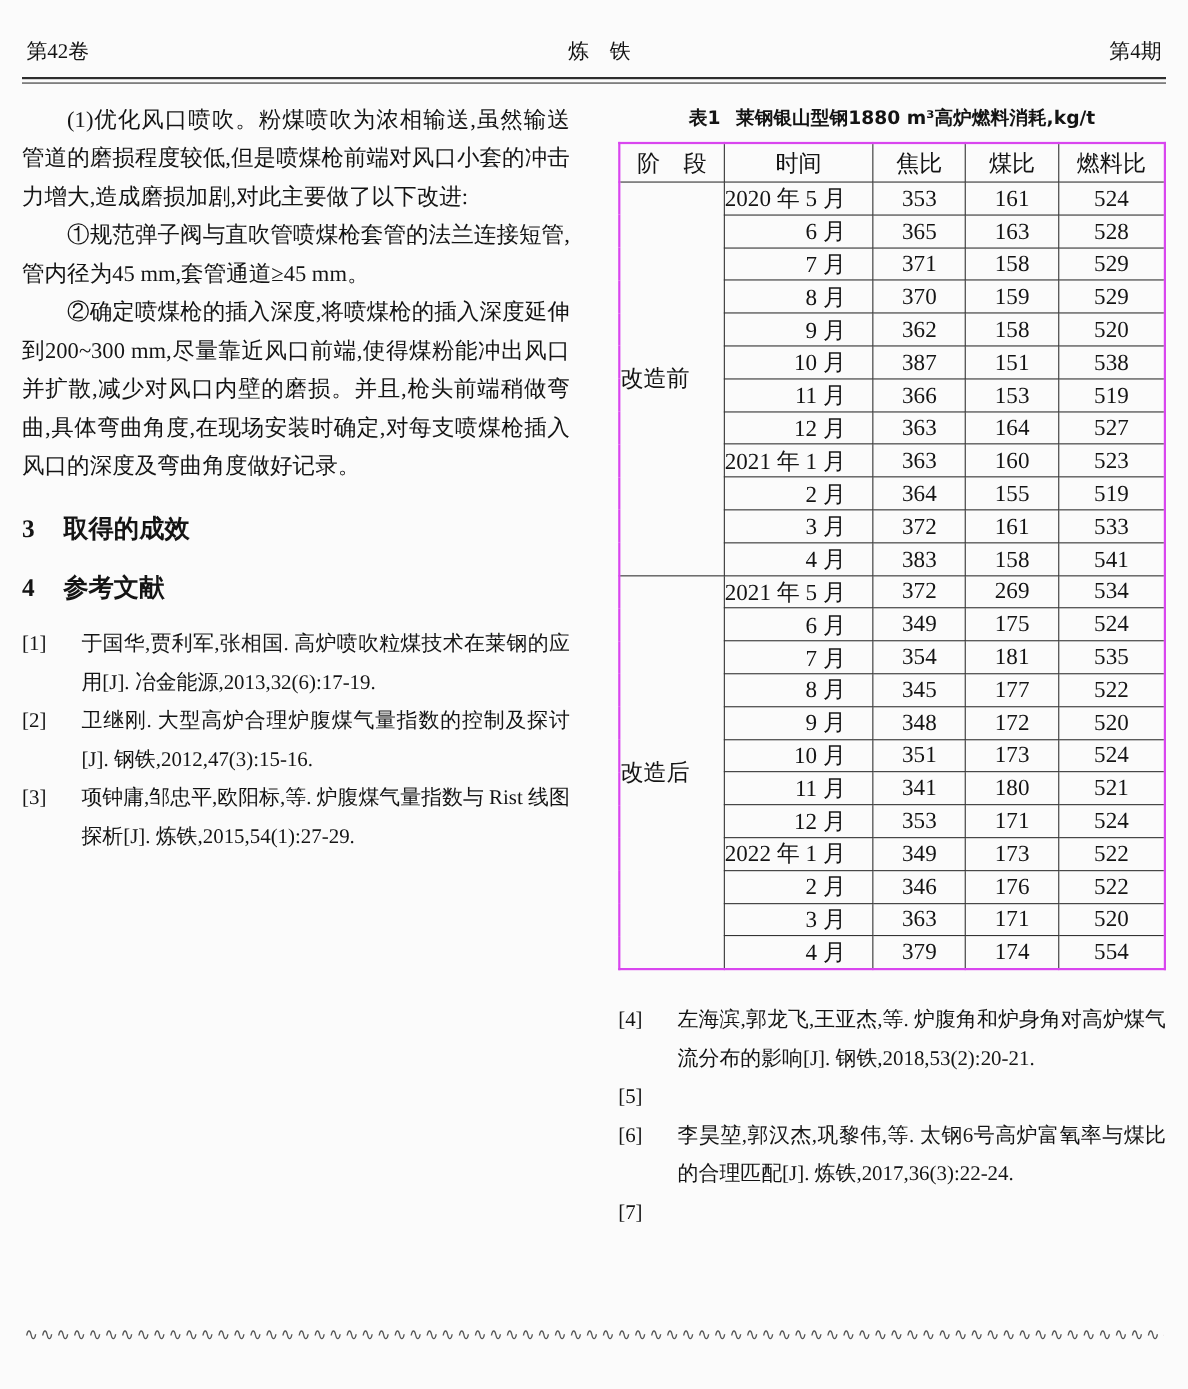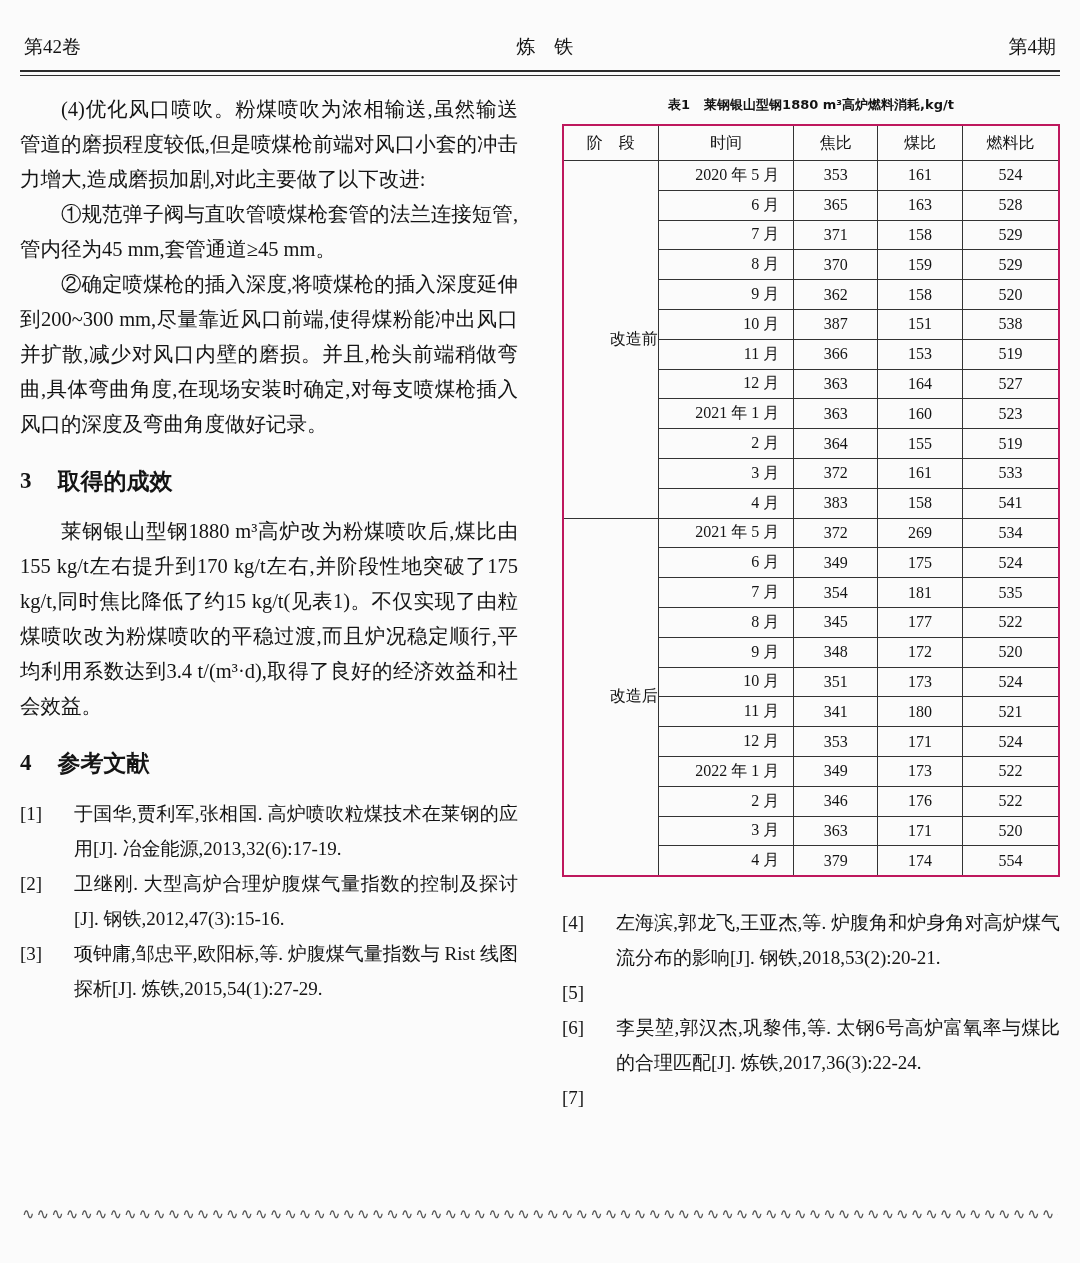--- a/index.html
+++ b/index.html
@@ -20,59 +20,58 @@
   .body-para{font-size:20.5px;line-height:35px;text-align:justify;text-indent:2em;margin:0;}
   .sec-heading{font-family:"DejaVu Sans","Liberation Sans",sans-serif;font-size:23px;font-weight:bold;
     margin:24px 0 18px 0;line-height:30px;display:flex;}
   .sec-num{margin-right:26px;font-family:"Liberation Serif","DejaVu Serif",serif;}
   
   .ref-list{margin-top:4px;}
   .ref-item{display:flex;font-size:19px;line-height:35px;}
   .ref-label{flex:none;width:54px;}
   .ref-text{flex:1;text-align:justify;}
   
-  .table-title{font-family:"DejaVu Sans","Liberation Sans",sans-serif;font-weight:bold;font-size:13px;
+  .table-title{font-family:"DejaVu Sans","Liberation Sans",sans-serif;font-weight:bold;font-size:17px;
     text-align:center;margin:4px 0 10px 0;}
   .tt-label{margin-right:14px;}
-  table.fuel{width:100%;border-collapse:collapse;border:2px solid #be185d;table-layout:fixed;
-    font-size:16px;}
+  table.fuel{width:100%;border-collapse:collapse;border:2px solid #d946ef;table-layout:fixed;
+    font-size:21px;}
   table.fuel th,table.fuel td{border:1px solid #333;padding:0;}
   table.fuel th{font-weight:normal;height:34px;text-align:center;}
   table.fuel td{height:28.8px;text-align:center;}
-  table.fuel td.time{text-align:right;padding-right:14px;}
-  table.fuel td.stage{text-align:right;vertical-align:middle;padding-left:12px;}
+  table.fuel td.time{text-align:right;padding-right:24px;}
+  table.fuel td.stage{text-align:left;vertical-align:middle;}
   
   .deco-line{position:absolute;left:22px;right:22px;bottom:26px;text-align:center;
     font-size:15px;letter-spacing:2px;color:#555;white-space:nowrap;overflow:hidden;}
 </style>
 </head>
 <body>
 
 <div class="page">
 
   <header class="page-header">
     <span>第42卷</span>
     <span>炼　铁</span>
     <span>第4期</span>
   </header>
   <div class="header-rule"></div>
 
   <main class="columns">
 
     <section class="col">
-      <p class="body-para">(4)优化风口喷吹。粉煤喷吹为浓相输送,虽然输送管道的磨损程度较低,但是喷煤枪前端对风口小套的冲击力增大,造成磨损加剧,对此主要做了以下改进:</p>
+      <p class="body-para">(1)优化风口喷吹。粉煤喷吹为浓相输送,虽然输送管道的磨损程度较低,但是喷煤枪前端对风口小套的冲击力增大,造成磨损加剧,对此主要做了以下改进:</p>
       <p class="body-para">①规范弹子阀与直吹管喷煤枪套管的法兰连接短管,管内径为45 mm,套管通道≥45 mm。</p>
       <p class="body-para">②确定喷煤枪的插入深度,将喷煤枪的插入深度延伸到200~300 mm,尽量靠近风口前端,使得煤粉能冲出风口并扩散,减少对风口内壁的磨损。并且,枪头前端稍做弯曲,具体弯曲角度,在现场安装时确定,对每支喷煤枪插入风口的深度及弯曲角度做好记录。</p>
 
       <h2 class="sec-heading">
         <span class="sec-num">3</span>
         <span class="sec-title">取得的成效</span>
       </h2>
 
-      <p class="body-para">莱钢银山型钢1880 m³高炉改为粉煤喷吹后,煤比由155 kg/t左右提升到170 kg/t左右,并阶段性地突破了175 kg/t,同时焦比降低了约15 kg/t(见表1)。不仅实现了由粒煤喷吹改为粉煤喷吹的平稳过渡,而且炉况稳定顺行,平均利用系数达到3.4 t/(m³·d),取得了良好的经济效益和社会效益。</p>
 
       <h2 class="sec-heading">
         <span class="sec-num">4</span>
         <span class="sec-title">参考文献</span>
       </h2>
 
       <div class="ref-list" id="refs-left">
           <div class="ref-item">
             <span class="ref-label">[1]</span>
             <span class="ref-text">于国华,贾利军,张相国. 高炉喷吹粒煤技术在莱钢的应用[J]. 冶金能源,2013,32(6):17-19.</span>

